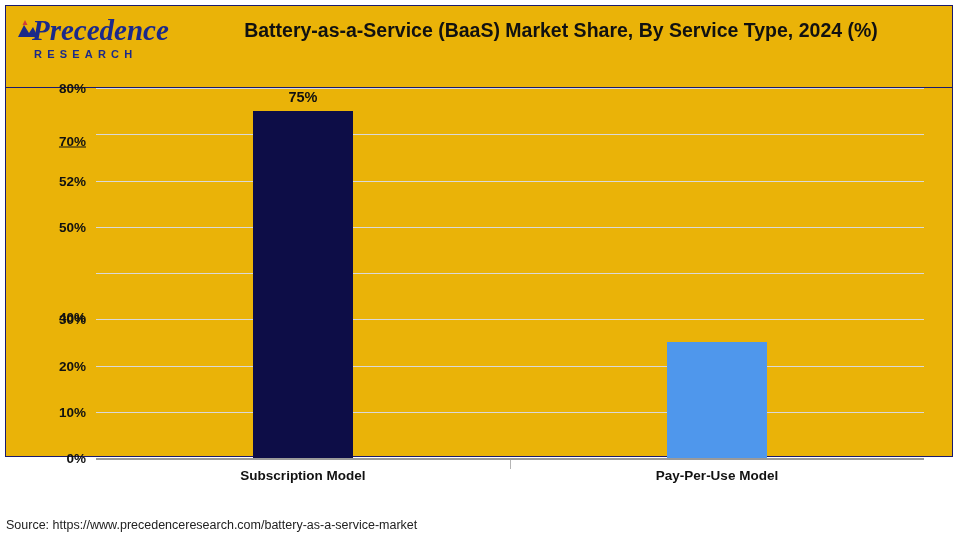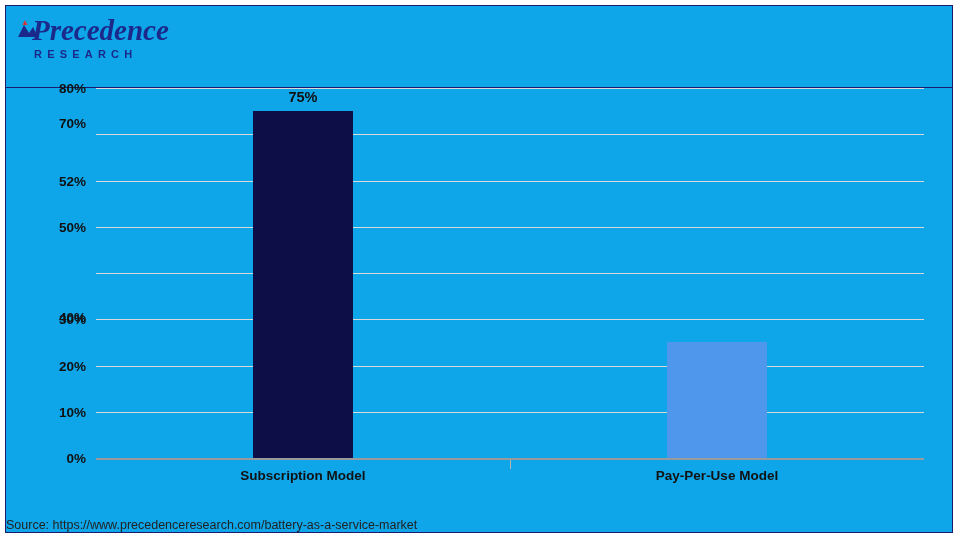--- a/index.html
+++ b/index.html
@@ -5,24 +5,24 @@
   html,body{margin:0;padding:0;}
   body{
     width:960px;height:540px;
     background:#ffffff;
     font-family:"Liberation Sans", sans-serif;
     overflow:hidden;
   }
   .frame{
     position:absolute;
     left:5px;top:5px;
-    width:948px;height:528px;
+    width:948px;height:452px;
     border:1px solid #1a1a6e;
     box-sizing:border-box;
-    background:#0ea5e9;
+    background:#eab308;
   }
   
   .header{
     position:absolute;left:0;top:0;
     width:100%;height:82px;
     border-bottom:1px solid #1a1a6e;
     box-sizing:border-box;
   }
   .logo{
     position:absolute;left:8px;top:8px;
@@ -163,32 +163,33 @@
 
   <div class="header">
     <div class="logo">
       <svg class="logo-mark" viewBox="0 0 24 24">
         <path d="M2 20 L8 8 L13 16 L17 10 L22 20 Z" fill="#1b2a8a"></path>
         <path d="M9 3 L11.5 8 L6.5 8 Z" fill="#d23b3b"></path>
       </svg>
       <div class="logo-main">Precedence</div>
       <div class="logo-sub">RESEARCH</div>
     </div>
+    <div class="title">Battery-as-a-Service (BaaS) Market Share, By Service Type, 2024 (%)</div>
   </div>
 
   <div class="plot-area">
     <div class="axis-y-labels" id="yticks">
         <div class="ytick" style="top: 370px;">0%</div>
         <div class="ytick" style="top: 323.75px;">10%</div>
         <div class="ytick" style="top: 277.5px;">20%</div>
         <div class="ytick" style="top: 231.25px;">30%</div>
         <div class="ytick" style="top: 185px; margin-top: 44px;">40%</div>
         <div class="ytick" style="top: 138.75px;">50%</div>
         <div class="ytick" style="top: 92.5px;">52%</div>
-        <div class="ytick" style="top: 35px;">70%</div>
+        <div class="ytick" style="top: 53px; text-decoration: underline;">70%</div>
         <div class="ytick" style="top: 0px;">80%</div>
       </div>
     <div class="grid" id="gridlines">
         <div class="gridline" style="top: 323.75px;"></div>
         <div class="gridline" style="top: 277.5px;"></div>
         <div class="gridline" style="top: 231.25px;"></div>
         <div class="gridline" style="top: 185px;"></div>
         <div class="gridline" style="top: 138.75px;"></div>
         <div class="gridline" style="top: 92.5px;"></div>
         <div class="gridline" style="top: 46.25px;"></div>

